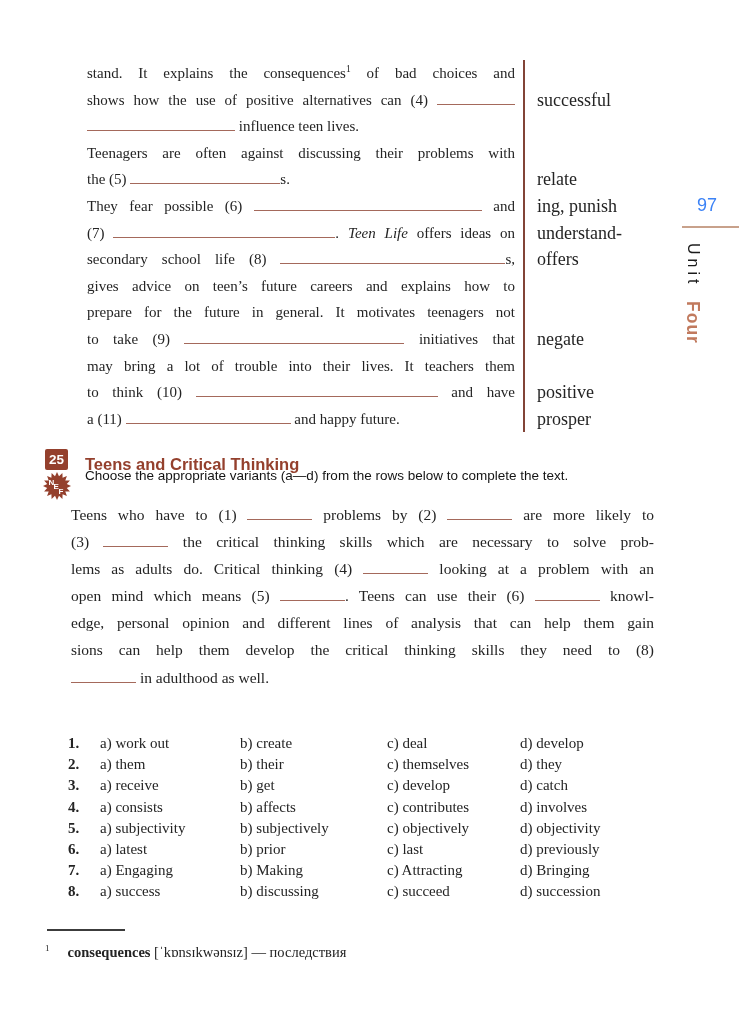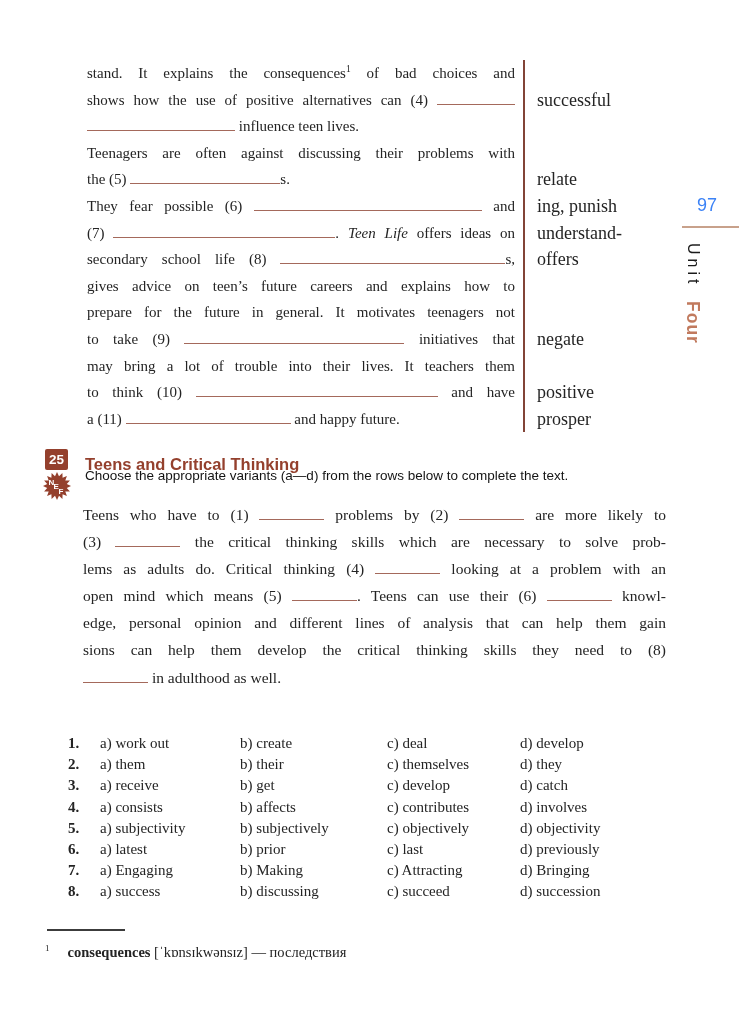--- a/index.html
+++ b/index.html
@@ -54,21 +54,21 @@
     font-family:"Liberation Sans","DejaVu Sans",sans-serif;font-size:13.5px;color:#141414;line-height:18px;margin-top:16px;
   }
   .nef{position:absolute;left:43px;top:472px;width:28px;height:28px;}
   .nef polygon{fill:var(--accent);}
   .nef text{fill:#fff;font-family:"Liberation Sans","DejaVu Sans",sans-serif;font-size:8px;font-weight:bold;}
   .ex-title{
     position:absolute;left:85px;top:455px;
     font-family:"Liberation Sans","DejaVu Sans",sans-serif;font-size:16.5px;font-weight:bold;color:var(--accent);
   }
   
-  .ex-passage{position:absolute;left:83px;top:501px;width:583px;}
+  .ex-passage{position:absolute;left:71px;top:501px;width:583px;}
   .ex-passage .pline{height:27.1px;line-height:27.1px;font-size:15.5px;}
   
   .options{position:absolute;left:68px;top:733px;width:570px;}
   .opt-row{
     display:grid;grid-template-columns:32px 140px 147px 133px auto;
     height:21.2px;line-height:21.2px;font-size:15px;
   }
   .opt-num{font-weight:bold;}
   
   .fn-rule{position:absolute;left:47px;top:929px;width:78px;height:1.5px;background:#3c3c3c;}

